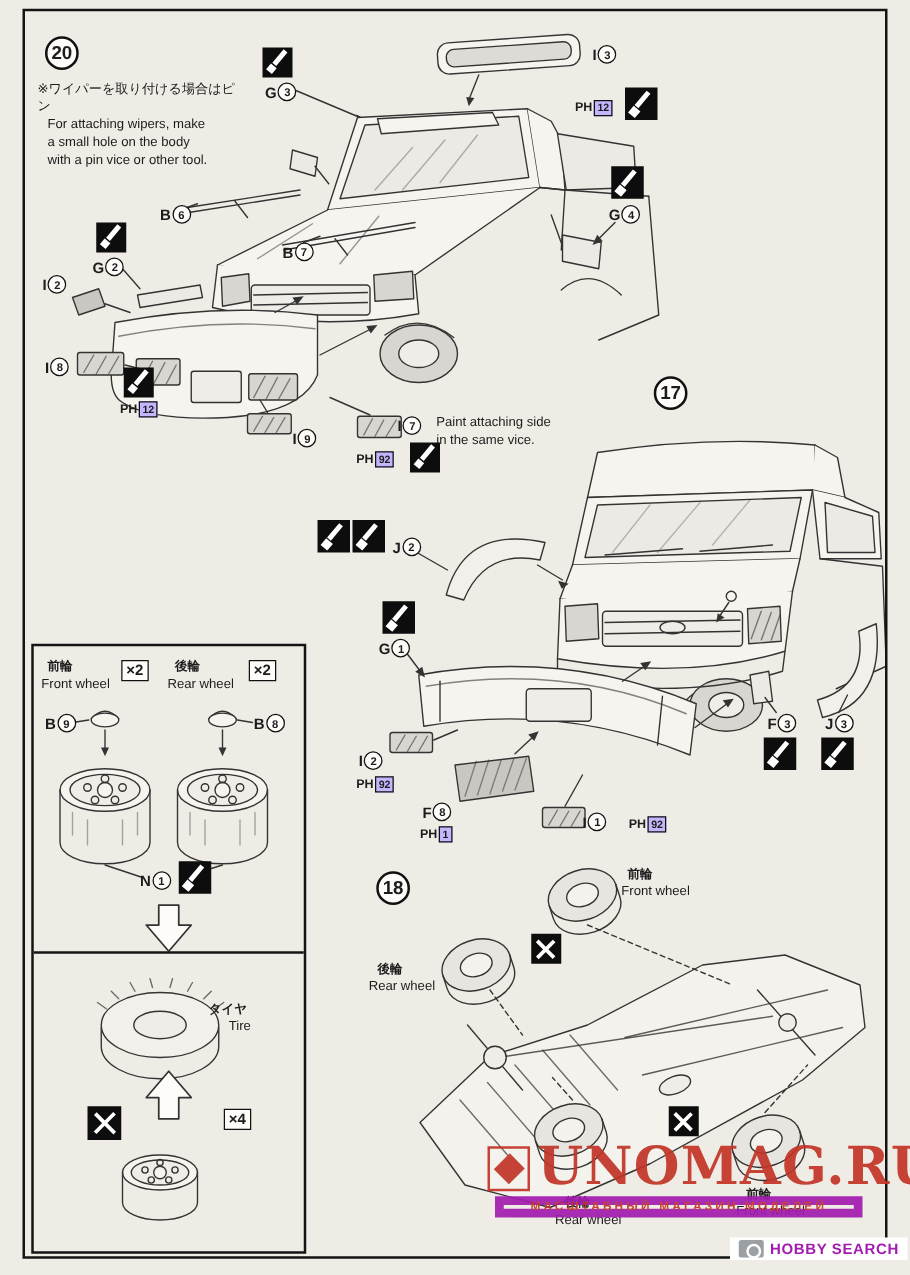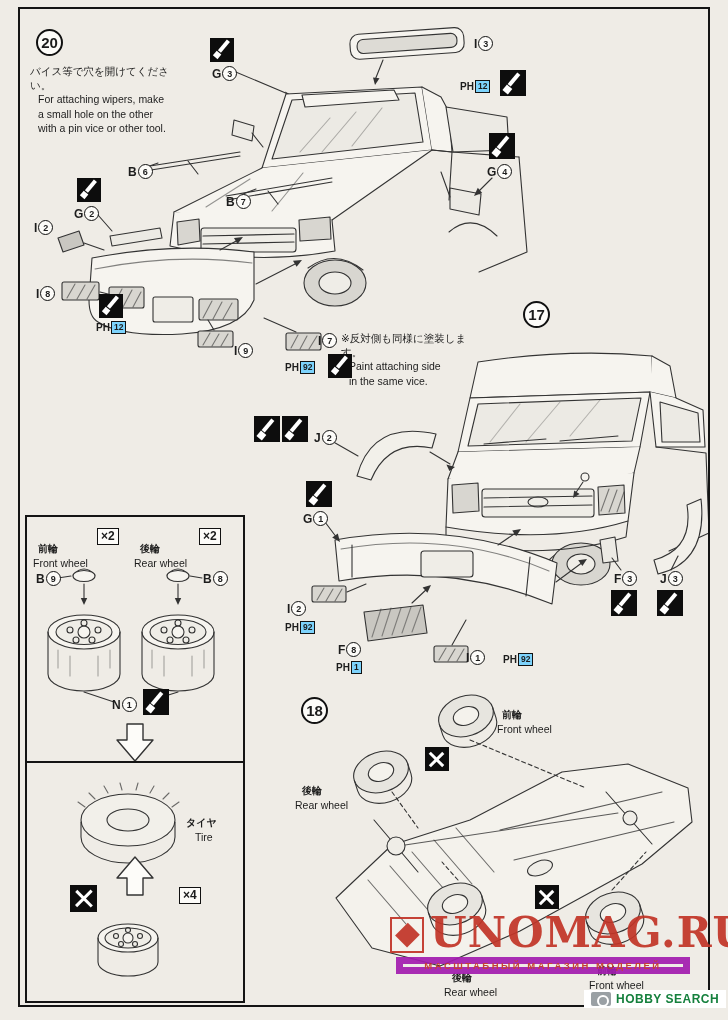--- a/index.html
+++ b/index.html
@@ -6,41 +6,41 @@
   html,body{width:728px;height:1020px;}
   body{position:relative;background:#efece6;font-family:"Liberation Sans","DejaVu Sans",sans-serif;color:#1c1c1c;overflow:hidden;}
   svg.underlay{position:absolute;left:0;top:0;z-index:0;}
   .frame{position:absolute;left:18px;top:7px;width:692px;height:1000px;border:2px solid #141414;z-index:1;pointer-events:none;}
   .part-box{position:absolute;left:25px;top:515px;width:220px;height:488px;border:2px solid #141414;z-index:1;}
   .part-box .divider{position:absolute;left:0;top:244px;width:100%;border-top:2px solid #141414;}
   .badge{position:absolute;width:27px;height:27px;border:2.5px solid #111;border-radius:50%;background:#fdfcf9;font-weight:bold;font-size:15px;display:flex;align-items:center;justify-content:center;z-index:3;}
   .callout{position:absolute;font-size:12px;font-weight:bold;display:flex;align-items:center;gap:1px;white-space:nowrap;z-index:3;}
   .circ{display:inline-flex;width:15px;height:15px;border:1.4px solid #111;border-radius:50%;font-size:9px;align-items:center;justify-content:center;font-weight:bold;background:#fdfcf9;}
   .ph{position:absolute;font-size:10px;font-weight:bold;display:flex;align-items:center;gap:1px;z-index:3;}
-  .phnum{display:inline-block;border:1.2px solid #111;font-size:8.5px;padding:0 2px;line-height:11px;background:#7dd3fc;font-weight:bold;}
+  .phnum{display:inline-block;border:1.2px solid #111;font-size:8.5px;padding:0 2px;line-height:11px;background:#c4b5fd;font-weight:bold;}
   .paint-icon{position:absolute;background:#0d0d0d;z-index:3;}
   .paint-icon::before{content:"";position:absolute;left:48%;top:6%;width:15%;height:58%;background:#fff;transform:rotate(40deg);}
   .paint-icon::after{content:"";position:absolute;left:16%;bottom:14%;width:26%;height:26%;background:#fff;transform:rotate(40deg);}
   .cross-icon{position:absolute;background:#0d0d0d;z-index:3;}
   .cross-icon::before,.cross-icon::after{content:"";position:absolute;left:10%;top:44%;width:80%;height:12%;background:#fff;}
   .cross-icon::before{transform:rotate(45deg);}
   .cross-icon::after{transform:rotate(-45deg);}
   .note{position:absolute;font-size:10.5px;line-height:1.35;z-index:3;}
   .note .en{padding-left:8px;}
-  .lbl{position:absolute;font-size:10.5px;white-space:nowrap;z-index:3;margin-top:16px;}
+  .lbl{position:absolute;font-size:10.5px;white-space:nowrap;z-index:3;}
   .lbl.jp{font-size:10px;font-weight:bold;}
   .xbox{position:absolute;border:1.8px solid #111;font-weight:bold;font-size:12px;line-height:15px;padding:0 3px;background:#fdfcf9;z-index:3;}
   .wm-title{position:absolute;font-family:"DejaVu Serif","Liberation Serif",serif;font-weight:bold;font-size:42px;color:#c23427;letter-spacing:1px;z-index:5;opacity:.92;}
   .wm-sub{position:absolute;border:7px solid #a21caf;color:#c23427;font-size:9.5px;font-weight:bold;letter-spacing:2.5px;display:flex;align-items:center;justify-content:center;z-index:5;opacity:.92;white-space:nowrap;}
   .wm-logo{position:absolute;border:2.5px solid #c23427;z-index:5;opacity:.92;}
   .wm-logo::before{content:"";position:absolute;left:22%;top:22%;width:56%;height:56%;background:#c23427;transform:rotate(45deg);}
   .hobby{position:absolute;background:#fff;display:flex;align-items:center;gap:5px;padding:2px 7px;z-index:6;}
   .hobby-icon{width:20px;height:14px;background:#9aa0a4;border-radius:2px;position:relative;}
   .hobby-icon::after{content:"";position:absolute;left:6px;top:3px;width:8px;height:8px;border:2px solid #fff;border-radius:50%;}
-  .hobby-text{color:#15803d;font-weight:bold;font-size:12px;letter-spacing:.5px;}
+  .hobby-text{color:#a21caf;font-weight:bold;font-size:12px;letter-spacing:.5px;}
 </style>
 </head>
 <body>
 
 <svg class="underlay" width="728" height="1020" viewBox="0 0 728 1020">
   <g stroke="#333" fill="none" stroke-width="1.1" stroke-linejoin="round" stroke-linecap="round">
 
     <g>
       <g transform="rotate(-4 406 43)">
         <rect x="350" y="31" width="114" height="25" rx="9" fill="#f6f4ef"></rect>
@@ -302,28 +302,27 @@
 <div class="frame"></div>
 <div class="part-box">
   <div class="divider"></div>
 </div>
 
 <div class="badge" style="left:36px;top:29px">20</div>
 <div class="badge" style="left:523px;top:301px">17</div>
 <div class="badge" style="left:301px;top:697px">18</div>
 
 <div class="note" style="left:30px;top:64px;width:160px">
-  <div class="jp">バイス等で穴を開けてください。</div>
+  <div class="jp">※ワイパーを取り付ける場合はピン</div>
   <div class="en">For attaching wipers, make</div>
-  <div class="en">a small hole on the other</div>
+  <div class="en">a small hole on the body</div>
   <div class="en">with a pin vice or other tool.</div>
 </div>
 
 <div class="note" style="left:341px;top:331px;width:140px">
-  <div class="jp">※反対側も同様に塗装します。</div>
   <div class="en">Paint attaching side</div>
   <div class="en">in the same vice.</div>
 </div>
 
 <span class="callout" style="left:474px;top:36px">
     <span>I</span>
     <span class="circ">3</span>
   </span>
 <span class="callout" style="left:212px;top:66px">
     <span>G</span>
@@ -445,22 +444,22 @@
 <div class="cross-icon" style="left:425px;top:747px;width:24px;height:24px"></div>
 <div class="cross-icon" style="left:535px;top:885px;width:24px;height:24px"></div>
 <div class="cross-icon" style="left:70px;top:885px;width:27px;height:27px"></div>
 
 <span class="lbl jp" style="left:38px;top:526px">前輪</span>
 <span class="lbl" style="left:33px;top:541px">Front wheel</span>
 <span class="xbox" style="left:97px;top:528px">×2</span>
 <span class="lbl jp" style="left:140px;top:526px">後輪</span>
 <span class="lbl" style="left:134px;top:541px">Rear wheel</span>
 <span class="xbox" style="left:199px;top:528px">×2</span>
-<span class="lbl jp" style="left:186px;top:800px">タイヤ</span>
-<span class="lbl" style="left:195px;top:815px">Tire</span>
+<span class="lbl jp" style="left:167px;top:800px">タイヤ</span>
+<span class="lbl" style="left:183px;top:815px">Tire</span>
 <span class="xbox" style="left:179px;top:887px">×4</span>
 
 <span class="lbl jp" style="left:502px;top:692px">前輪</span>
 <span class="lbl" style="left:497px;top:707px">Front wheel</span>
 <span class="lbl jp" style="left:302px;top:768px">後輪</span>
 <span class="lbl" style="left:295px;top:783px">Rear wheel</span>
 <span class="lbl jp" style="left:452px;top:955px">後輪</span>
 <span class="lbl" style="left:444px;top:970px">Rear wheel</span>
 <span class="lbl jp" style="left:597px;top:948px">前輪</span>
 <span class="lbl" style="left:589px;top:963px">Front wheel</span>

